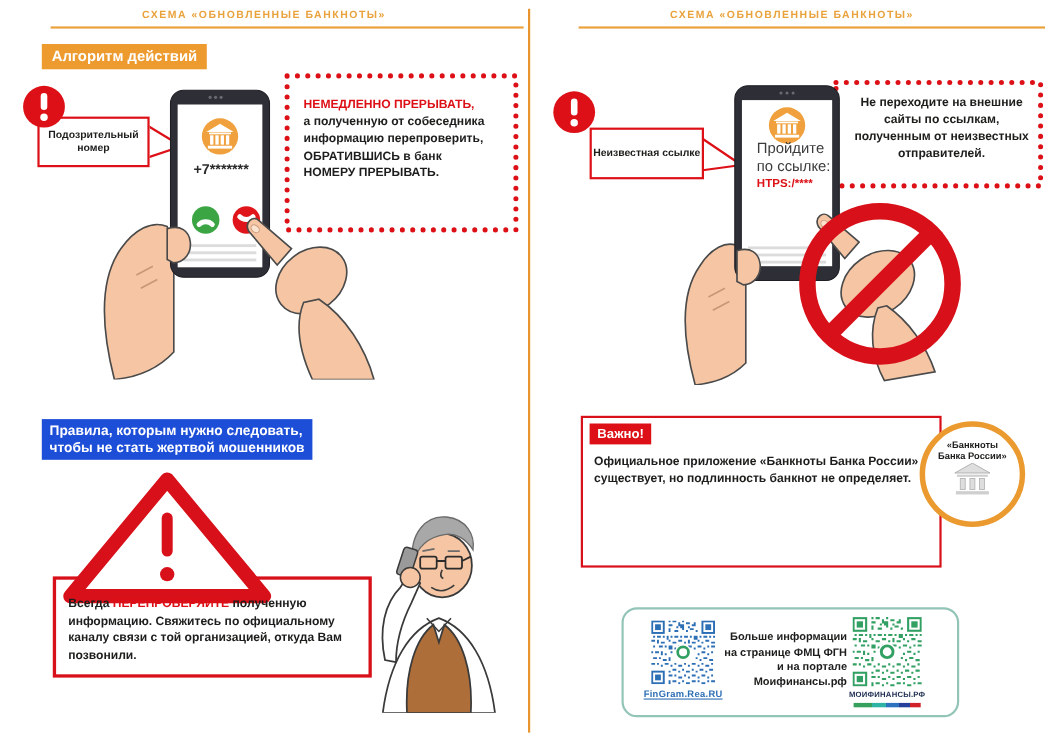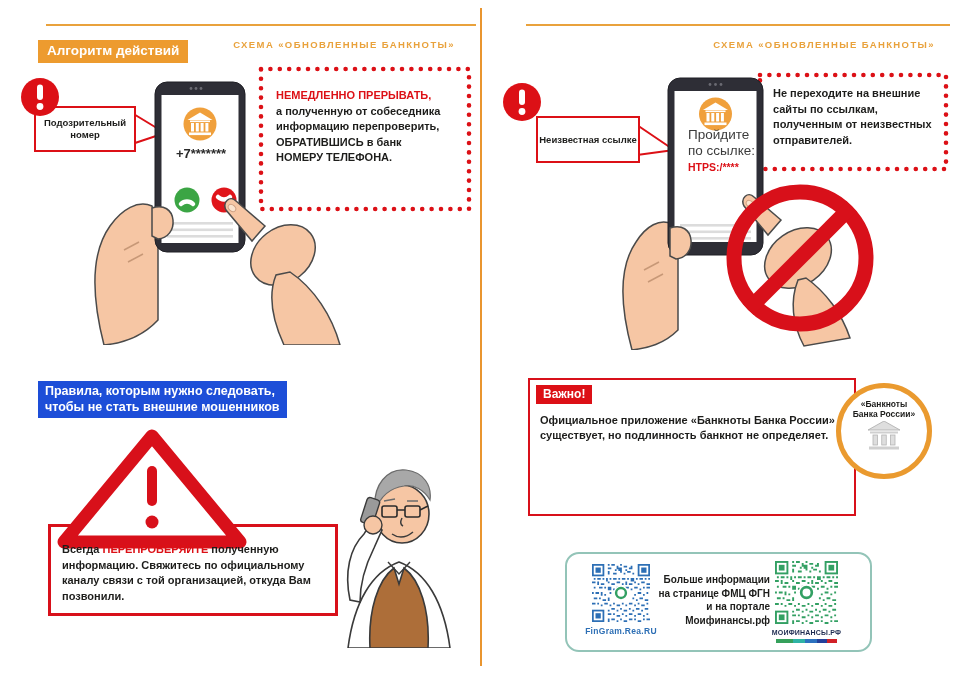--- a/index.html
+++ b/index.html
@@ -1,22 +1,22 @@
 <!DOCTYPE html>
 <html><head>
 <meta charset="utf-8">
 <style>
   html,body{margin:0;padding:0;background:#fff;}
   .canvas{position:relative;width:960px;height:678px;background:#fff;overflow:hidden;
           font-family:"Liberation Sans",sans-serif;color:#1d1d1b;}
   .abs{position:absolute;}
 
   
-  .hdr{position:absolute;top:8px;width:430px;text-align:right;font-weight:bold;
-       font-size:9.5px;letter-spacing:1.4px;color:#E9A23C;margin-top:31px;}
+  .hdr{position:absolute;top:8px;width:430px;text-align:center;font-weight:bold;
+       font-size:9.5px;letter-spacing:1.4px;color:#E9A23C;}
   .hdr-line{position:absolute;top:24px;height:2px;background:#E9A23C;}
   .divider{position:absolute;left:480px;top:8px;width:2px;height:658px;background:#E9952F;}
 
   
   .orange-tag{position:absolute;background:#ED9B2F;color:#fff;font-weight:bold;
               font-size:13.5px;padding:3px 9px 5px;}
   .rules-tag{position:absolute;background:#1d4ed8;color:#fff;font-weight:bold;
              font-size:12.5px;line-height:16px;padding:2px 7px 3px;}
 
   
@@ -53,21 +53,21 @@
 
   
   .app-badge{position:absolute;left:836px;top:383px;width:86px;height:86px;background:#fff;
              border:5px solid #EA9A2F;border-radius:50%;z-index:2;text-align:center;}
   .app-badge-text{margin:11px auto 2px;width:70px;font-weight:bold;font-size:8.5px;line-height:10px;}
 
   
   .qr-panel{position:absolute;left:565px;top:552px;width:303px;height:96px;background:#fff;
             border:2px solid #93C4B8;border-radius:14px;}
   .qr-cap1{position:absolute;left:576px;top:626px;width:90px;text-align:center;
-           font-weight:bold;font-size:8.5px;color:#2D6FB5;letter-spacing:.3px;}
+           font-weight:bold;font-size:8.5px;color:#2D6FB5;letter-spacing:.3px;text-decoration:underline;}
   .qr-info{position:absolute;left:655px;top:573px;width:115px;text-align:right;
            font-weight:bold;font-size:10px;line-height:13.5px;}
   .qr-cap2{position:absolute;left:770px;top:629px;width:73px;text-align:center;
            font-weight:bold;font-size:7px;color:#1D2B50;letter-spacing:.2px;}
   .qr-bar{position:absolute;left:776px;top:639px;width:61px;height:3.5px;
           background:linear-gradient(90deg,#35A05B 0 28%,#2FB3A5 28% 48%,#2C72BF 48% 68%,#24409B 68% 84%,#D12027 84% 100%);}
   .qr-blue{color:#2D6FB5;}
   .qr-green{color:#33A063;}
 
   svg{display:block;}
@@ -90,21 +90,21 @@
     <div class="dotted-box" style="left:256px;top:64px;width:218px;height:150px;z-index:1;">
       <svg width="218" height="150" viewBox="0 0 218 150">
         <rect x="5" y="5" width="208" height="140" fill="#fff" stroke="#DC1016" stroke-width="4.6" stroke-dasharray="0 9.4" stroke-linecap="round"></rect>
       </svg>
     </div>
     <div class="dotted-text" style="left:276px;top:88px;width:192px;">
       <span class="red">НЕМЕДЛЕННО ПРЕРЫВАТЬ,</span>
       <span>а полученную от собеседника</span>
       <span>информацию перепроверить,</span>
       <span>ОБРАТИВШИСЬ в банк</span>
-      <span>НОМЕРУ ТЕЛЕФОНА.</span>
+      <span>НОМЕРУ ПРЕРЫВАТЬ.</span>
     </div>
 
     <svg class="abs" style="left:40px;top:58px;z-index:3;" width="310" height="287" viewBox="0 0 310 287">
       <path d="M92 55 L125 75 L92 86" fill="none" stroke="#DC1016" stroke-width="2" stroke-linejoin="round"></path>
 
       <path d="M64 287 C52 240 50 196 70 168 C82 151 98 142 112 148 L118 170 L118 262 C104 277 86 285 64 287 Z" fill="#F6C6A4" stroke="#4a4a4a" stroke-width="1.5"></path>
       <path d="M84 192 l15 -8 M88 204 l15 -8" stroke="#c79877" stroke-width="1.5" fill="none"></path>
 
       <rect x="115" y="24" width="90" height="170" rx="12" fill="#2E2E36" stroke="#1e1e24"></rect>
       <rect x="121.5" y="37" width="77" height="148" fill="#ffffff"></rect>
@@ -155,21 +155,21 @@
       <circle cx="21" cy="30.5" r="3.4" fill="#fff"></circle>
     </svg>
     <div class="callout" style="left:34px;top:106px;width:98px;height:42px;">
       <div>Подозрительный номер</div>
     </div>
 
     <div class="phone-number">+7*******</div>
 
     <div class="rules-tag" style="left:38px;top:381px;">
       <span style="display:block;">Правила, которым нужно следовать,</span>
-      <span style="display:block;">чтобы не стать внешние мошенников</span>
+      <span style="display:block;">чтобы не стать жертвой мошенников</span>
     </div>
 
     <div class="rule-box"></div>
     <svg class="abs" style="left:52px;top:422px;z-index:2;" width="200" height="130" viewBox="0 0 200 130">
       <path d="M100 14 L188 120 L12 120 Z" fill="#ffffff" stroke="#D8101A" stroke-width="13" stroke-linejoin="round"></path>
       <rect x="95" y="44" width="10" height="40" rx="5" fill="#D8101A"></rect>
       <circle cx="100" cy="100" r="6.5" fill="#D8101A"></circle>
     </svg>
     <div class="rule-text">
       <span>Всегда </span><span class="red">ПЕРЕПРОВЕРЯЙТЕ</span><span> полученную информацию. Свяжитесь по официальному каналу связи с той организацией, откуда Вам позвонили.</span>
@@ -194,21 +194,21 @@
     </svg>
   </div>
 
   <div>
 
     <div class="dotted-box" style="left:755px;top:70px;width:196px;height:104px;z-index:1;">
       <svg width="196" height="104" viewBox="0 0 196 104">
         <rect x="5" y="5" width="186" height="94" fill="#fff" stroke="#DC1016" stroke-width="4.6" stroke-dasharray="0 9.4" stroke-linecap="round"></rect>
       </svg>
     </div>
-    <div class="dotted-text" style="left:773px;top:86px;width:166px;">
+    <div class="dotted-text" style="left:773px;top:86px;width:166px;text-align:center;">
       <span>Не переходите на внешние</span>
       <span>сайты по ссылкам,</span>
       <span>полученным от неизвестных</span>
       <span>отправителей.</span>
     </div>
 
     <svg class="abs" style="left:540px;top:58px;z-index:3;" width="360" height="292" viewBox="0 0 360 292">
       <path d="M97 67 L134 92 L97 97" fill="none" stroke="#DC1016" stroke-width="2" stroke-linejoin="round"></path>
 
       <path d="M92 292 C80 248 78 210 96 184 C106 168 120 160 132 166 L138 190 L138 272 C124 286 108 290 92 292 Z" fill="#F6C6A4" stroke="#4a4a4a" stroke-width="1.5"></path>

